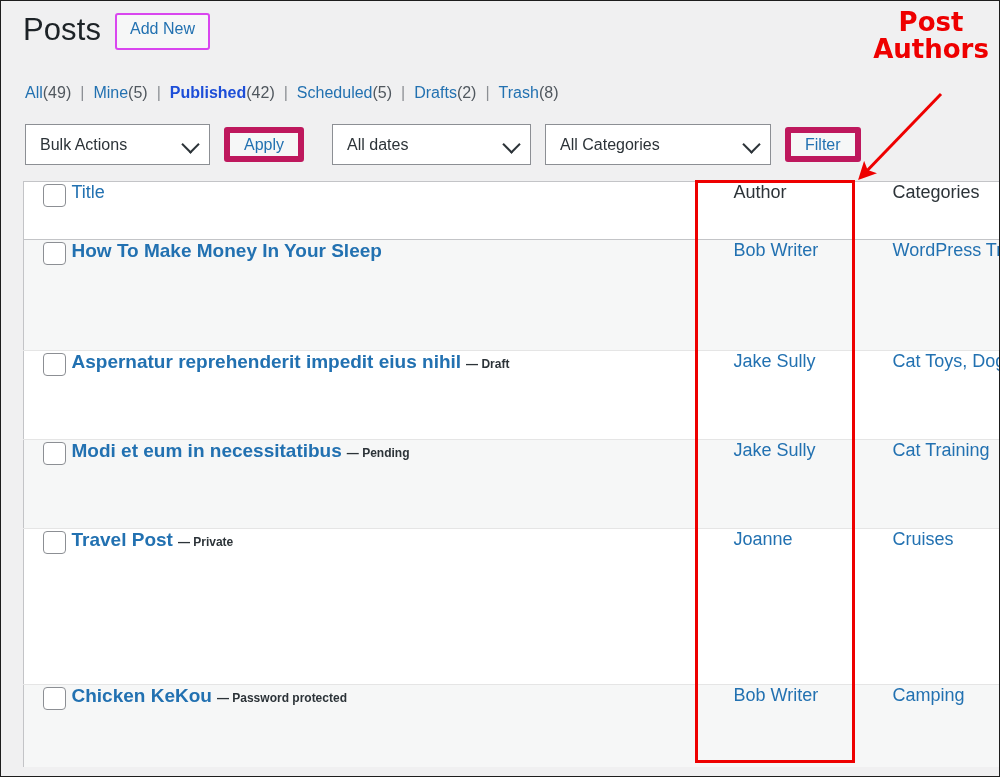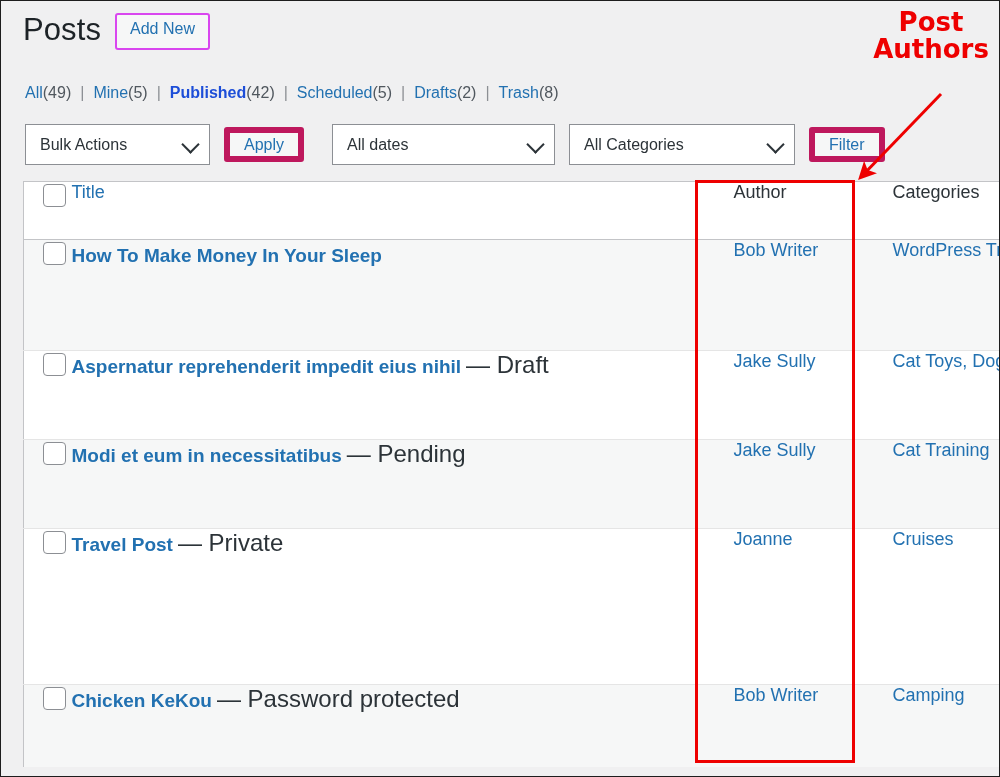--- a/index.html
+++ b/index.html
@@ -71,21 +71,21 @@
   }
   .wp-select .chev {
     position: absolute; right: 12px; top: 50%;
     width: 13px; height: 13px;
     margin-top: -7px;
     border-right: 2px solid #2c3338;
     border-bottom: 2px solid #2c3338;
     transform: rotate(45deg);
   }
   #sel-bulk { width: 185px; }
-  #sel-dates { width: 223px; }
+  #sel-dates { width: 199px; }
   #sel-cats { width: 226px; }
   .btn-secondary {
     height: 35px;
     background: #f6f7f7;
     border: 6px solid #be185d; border-radius: 3px;
     color: #2271b1; font-size: 16px;
     padding: 0 14px; line-height: 1;
     cursor: pointer; white-space: nowrap;
   }
   .gap-s { width: 14px; flex: 0 0 14px; }
@@ -138,21 +138,21 @@
     border: 1px solid #8c8f94; border-radius: 4px;
     background: #fff; cursor: pointer;
     margin-top: 2px;
   }
 
   .row-title {
     font-size: 19px; font-weight: 700;
     color: #2271b1; text-decoration: none; cursor: pointer;
   }
   .post-state {
-    font-size: 24px; font-weight: 400; color: #2c3338;
+    font-size: 12px; font-weight: 700; color: #2c3338;
   }
   .cell-link {
     font-size: 18px; color: #2271b1; text-decoration: none;
     cursor: pointer; white-space: nowrap;
   }
   td.col-cats { overflow: hidden; }
 
   
   .hl-box {
     position: absolute;

